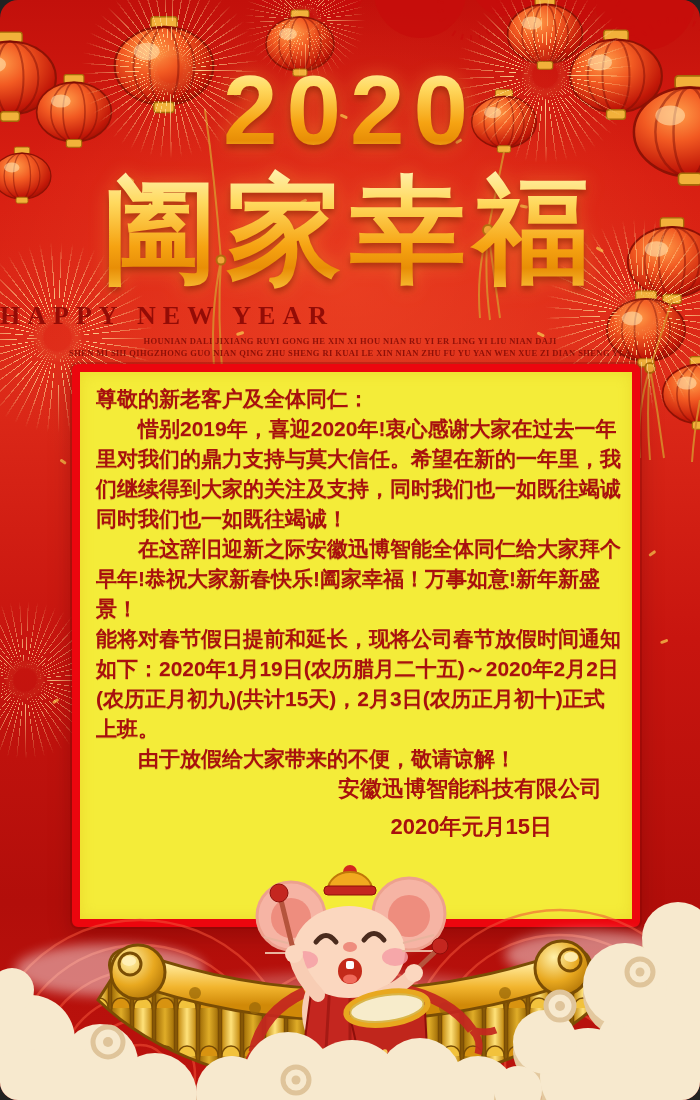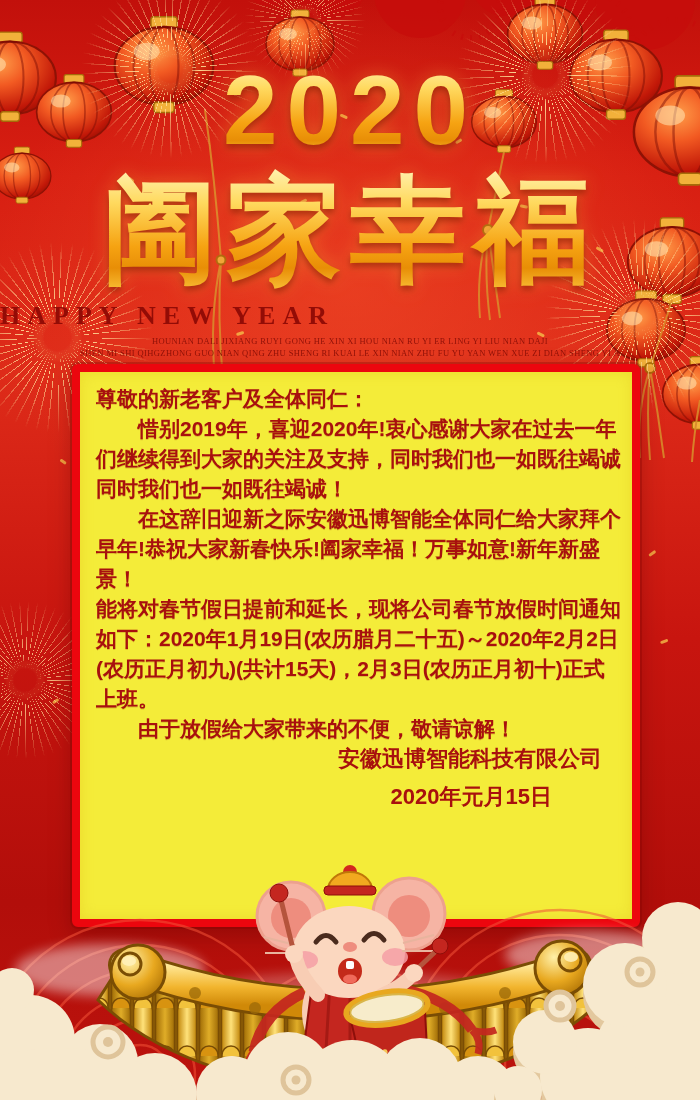--- a/index.html
+++ b/index.html
@@ -1,17 +1,17 @@
 <!DOCTYPE html>
 <html><head>
 <meta charset="utf-8">
 <style>
   html,body{margin:0;padding:0;background:#222;}
   .poster{position:relative;width:700px;height:1100px;overflow:hidden;
-    font-family:"Liberation Sans",sans-serif;}
+    font-family:"Liberation Sans",sans-serif;border-radius:18px;}
   .bg{position:absolute;inset:0;z-index:0;
     background:
       radial-gradient(ellipse 80% 40% at 50% 26%, rgba(255,100,50,.38), rgba(255,100,50,0) 65%),
       linear-gradient(180deg,#C2100B 0%,#D81F12 16%,#DE2B19 34%,#C8150F 58%,#B20E0A 82%,#BC130D 100%);}
   svg.decor{position:absolute;inset:0;z-index:1;pointer-events:none;}
   .fw{position:absolute;z-index:1;border-radius:50%;pointer-events:none;
     background:repeating-conic-gradient(from 2deg, rgba(255,221,150,.95) 0deg .9deg, rgba(255,221,150,0) .9deg 6.8deg);
     -webkit-mask:radial-gradient(circle, rgba(0,0,0,0) 0 9%, #000 22%, rgba(0,0,0,0) 66%);
     mask:radial-gradient(circle, rgba(0,0,0,0) 0 9%, #000 22%, rgba(0,0,0,0) 66%);}
   .fw::before{content:"";position:absolute;inset:38%;border-radius:50%;
@@ -25,21 +25,21 @@
   .gold-text{background:linear-gradient(180deg,#FFF6BE 0%,#FFD95E 30%,#F6A312 62%,#E88E06 78%,#FFCE44 100%);
     -webkit-background-clip:text;background-clip:text;color:transparent;
     filter:drop-shadow(0 4px 3px rgba(125,25,0,.55)) drop-shadow(0 0 9px rgba(255,190,70,.35));}
   .year{position:absolute;z-index:2;left:0;top:56px;width:100%;text-align:center;
     font-size:98px;line-height:108px;font-weight:800;letter-spacing:9px;}
   .title{position:absolute;z-index:2;left:0;top:162px;width:100%;text-align:center;
     font-size:116px;line-height:136px;font-weight:800;letter-spacing:8px;}
   .subtitle{position:absolute;z-index:2;left:0;top:301px;width:100%;
     font-family:"Liberation Serif",serif;font-weight:700;font-size:26px;letter-spacing:7px;color:#930C06;}
   .pinyin{position:absolute;z-index:2;left:0;top:336px;width:100%;text-align:center;
-    font-family:"Liberation Serif",serif;font-weight:400;font-size:8.5px;line-height:11.5px;
+    font-family:"Liberation Serif",serif;font-weight:700;font-size:8.5px;line-height:11.5px;
     color:#8F1108;letter-spacing:.4px;}
   .notice-box{position:absolute;z-index:3;left:72px;top:364px;width:568px;height:563px;
     box-sizing:border-box;border:8px solid #EC060E;border-radius:6px;background:#F4EC39;
     box-shadow:0 0 0 2px rgba(130,0,0,.3), 0 8px 22px rgba(90,0,0,.35), inset 0 0 14px rgba(210,160,0,.25);
     padding:12px 16px 0 16px;}
   .nline{margin:0;white-space:nowrap;font-size:21px;line-height:30px;font-weight:700;color:#A8100E;
     text-shadow:0 1px 0 rgba(120,10,0,.18);}
   .sig-company{text-align:right;padding-right:14px;
     font-size:22px;line-height:30px;font-weight:700;color:#A8100E;}
   .sig-date{margin-top:8px;text-align:right;padding-right:64px;
@@ -149,20 +149,21 @@
   <div class="title gold-text">阖家幸福</div>
   <div class="subtitle">HAPPY NEW YEAR</div>
   <div class="pinyin">
     <div>HOUNIAN DALI JIXIANG RUYI GONG HE XIN XI HOU NIAN RU YI ER LING YI LIU NIAN DAJI</div>
     <div>SHEN MI SHI QIHGZHONG GUO NIAN QING ZHU SHENG RI KUAI LE XIN NIAN ZHU FU YU YAN WEN XUE ZI DIAN SHENG YI A</div>
   </div>
 
   <div class="notice-box">
     <p class="nline">尊敬的新老客户及全体同仁：</p>
     <p class="nline">　　惜别2019年，喜迎2020年!衷心感谢大家在过去一年</p>
+    <p class="nline">里对我们的鼎力支持与莫大信任。希望在新的一年里，我</p>
     <p class="nline">们继续得到大家的关注及支持，同时我们也一如既往竭诚</p>
     <p class="nline">同时我们也一如既往竭诚！</p>
     <p class="nline">　　在这辞旧迎新之际安徽迅博智能全体同仁给大家拜个</p>
     <p class="nline">早年!恭祝大家新春快乐!阖家幸福！万事如意!新年新盛</p>
     <p class="nline">景！</p>
     <p class="nline">能将对春节假日提前和延长，现将公司春节放假时间通知</p>
     <p class="nline">如下：2020年1月19日(农历腊月二十五)～2020年2月2日</p>
     <p class="nline">(农历正月初九)(共计15天)，2月3日(农历正月初十)正式</p>
     <p class="nline">上班。</p>
     <p class="nline">　　由于放假给大家带来的不便，敬请谅解！</p>

